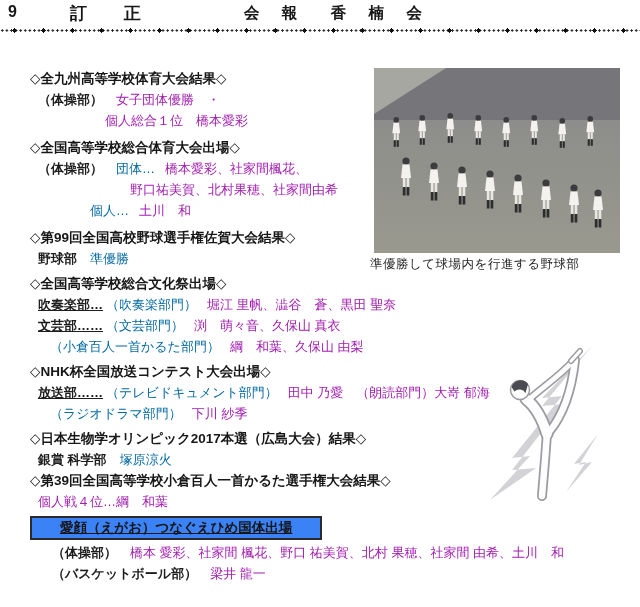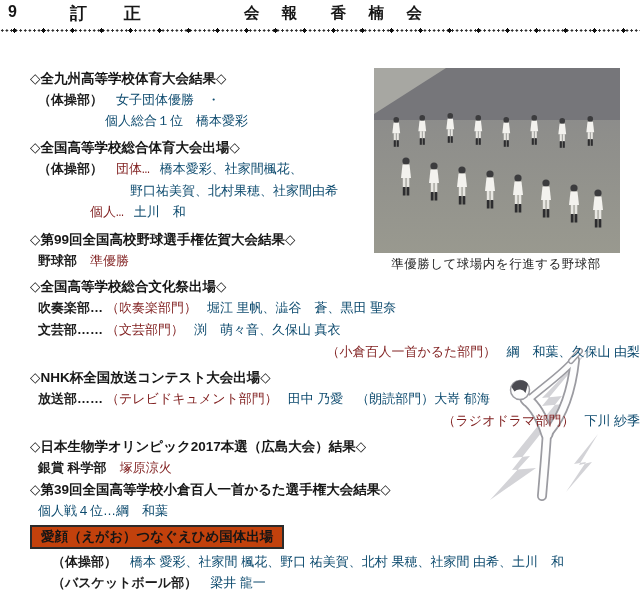--- a/index.html
+++ b/index.html
@@ -14,32 +14,32 @@
       radial-gradient(circle 2.1px at center,#101010 97%,transparent),
       radial-gradient(circle 1.15px at center,#2c2c2c 97%,transparent);
     background-size:29px 7px,4.6px 7px;
     background-repeat:repeat-x;}
   
   .content{position:absolute;left:0;top:64px;width:640px;}
   .line{min-height:21px;line-height:21px;font-size:13px;white-space:nowrap;}
   .h{font-weight:700;color:#171717;font-size:13.5px;padding-left:30px;}
   .mt4{margin-top:4px;} .mt6{margin-top:6px;}
   .lbl{font-weight:700;color:#1d1d1d;margin-right:13px;}
-  .lblw{font-weight:700;color:#1d1d1d;display:inline-block;min-width:68px;}
-  .sub{color:#7f1d1d;margin-right:10px;font-family:Liberation Mono, monospace;}
-  .txt{color:#0c4a6e;}
+  .lblw{font-weight:700;color:#1d1d1d;display:inline-block;min-width:68px;text-decoration:underline;}
+  .sub{color:#0369a1;margin-right:10px;}
+  .txt{color:#a21caf;}
   .pl38{padding-left:38px;} .pl55{padding-left:38px;} .pl90{padding-left:90px;}
-  .pl105{padding-left:105px;} .pl125{padding-left:50px;text-align:right;} .pl130{padding-left:130px;}
+  .pl105{padding-left:105px;} .pl125{padding-left:50px;} .pl130{padding-left:130px;}
   .pl33{padding-left:52px;}
   .boxline{margin:4px 0 2px 30px;}
-  .box{display:inline-block;border:2px solid #2b2b2b;padding:0 9px;line-height:20px;
-       font-weight:700;color:#151515;font-size:13.5px;background:#c2410c;}
+  .box{display:inline-block;border:2px solid #2b2b2b;padding:0 28px;line-height:20px;
+       font-weight:700;color:#151515;font-size:13.5px;background:#3b82f6;text-decoration:underline;}
   
   .photo{position:absolute;left:374px;top:68px;width:246px;height:185px;}
-  .caption{position:absolute;left:370px;top:256px;width:252px;text-align:center;
+  .caption{position:absolute;left:370px;top:256px;width:252px;text-align:left;
            font-size:12.5px;color:#1f1f1f;letter-spacing:0.5px;}
   
   .gym{position:absolute;left:476px;top:344px;width:152px;height:158px;}
 </style>
 </head>
 <body>
 
 <div class="page">
 
   <div class="pgnum">9</div>

